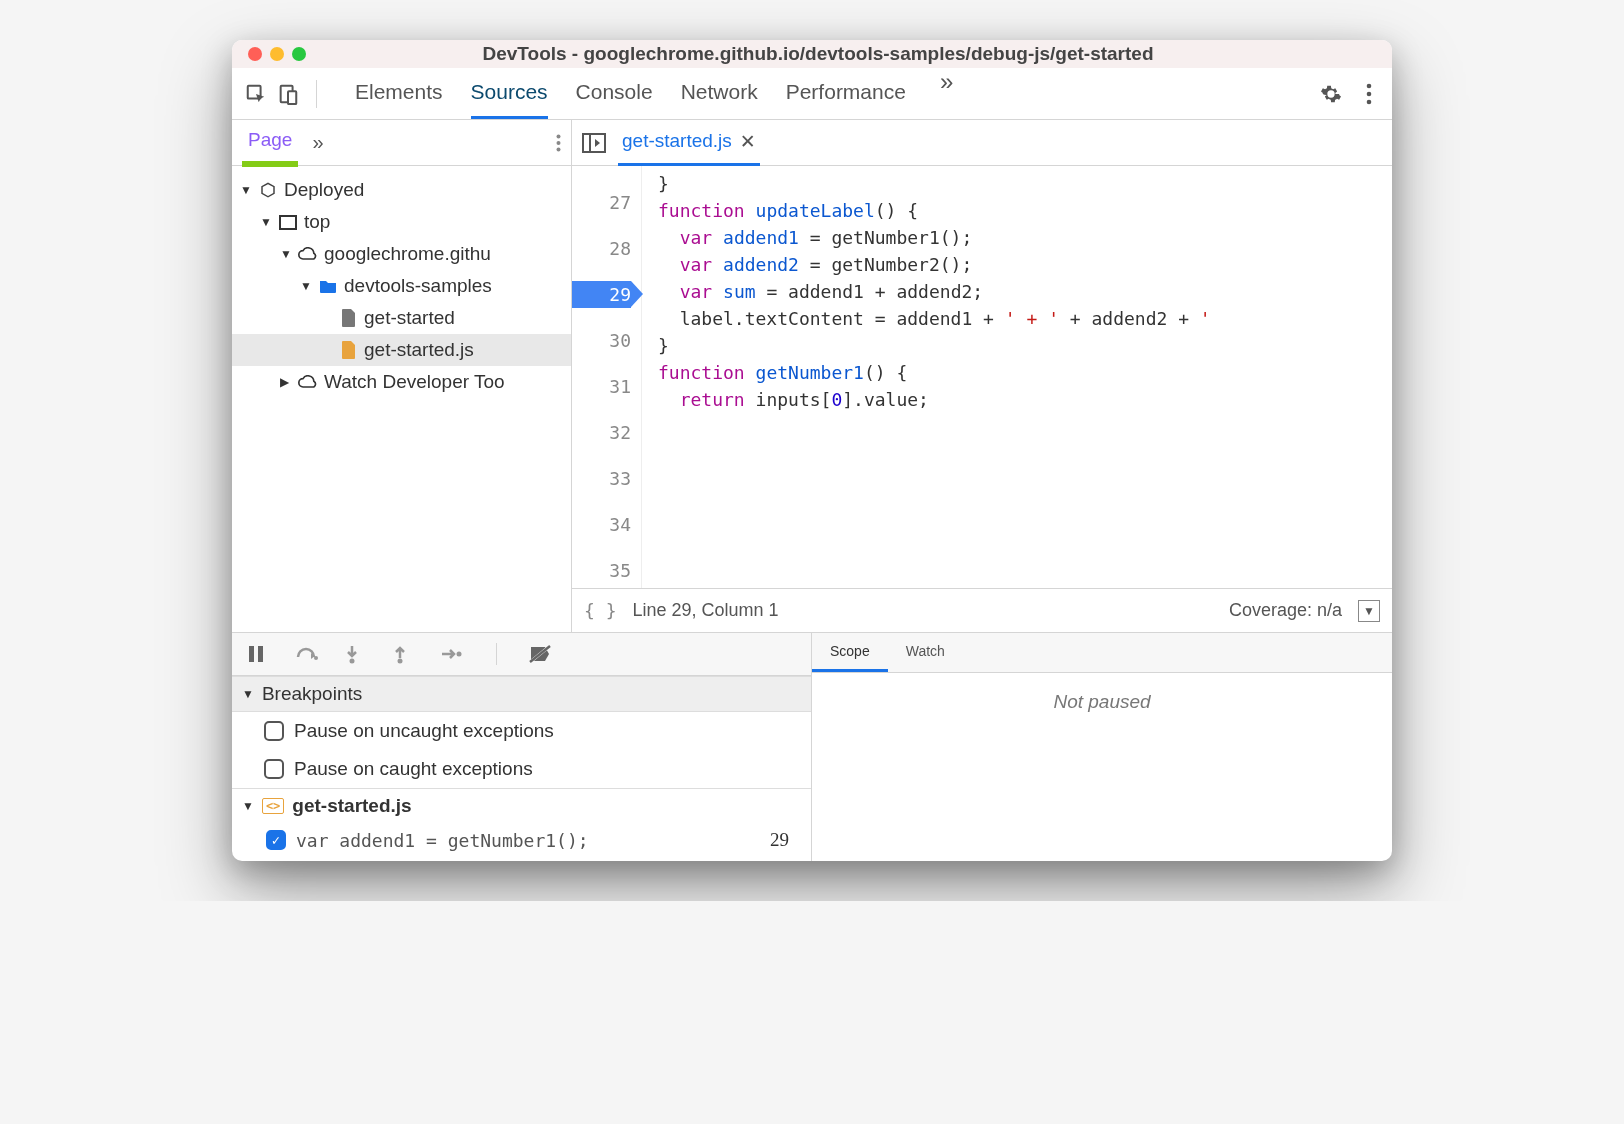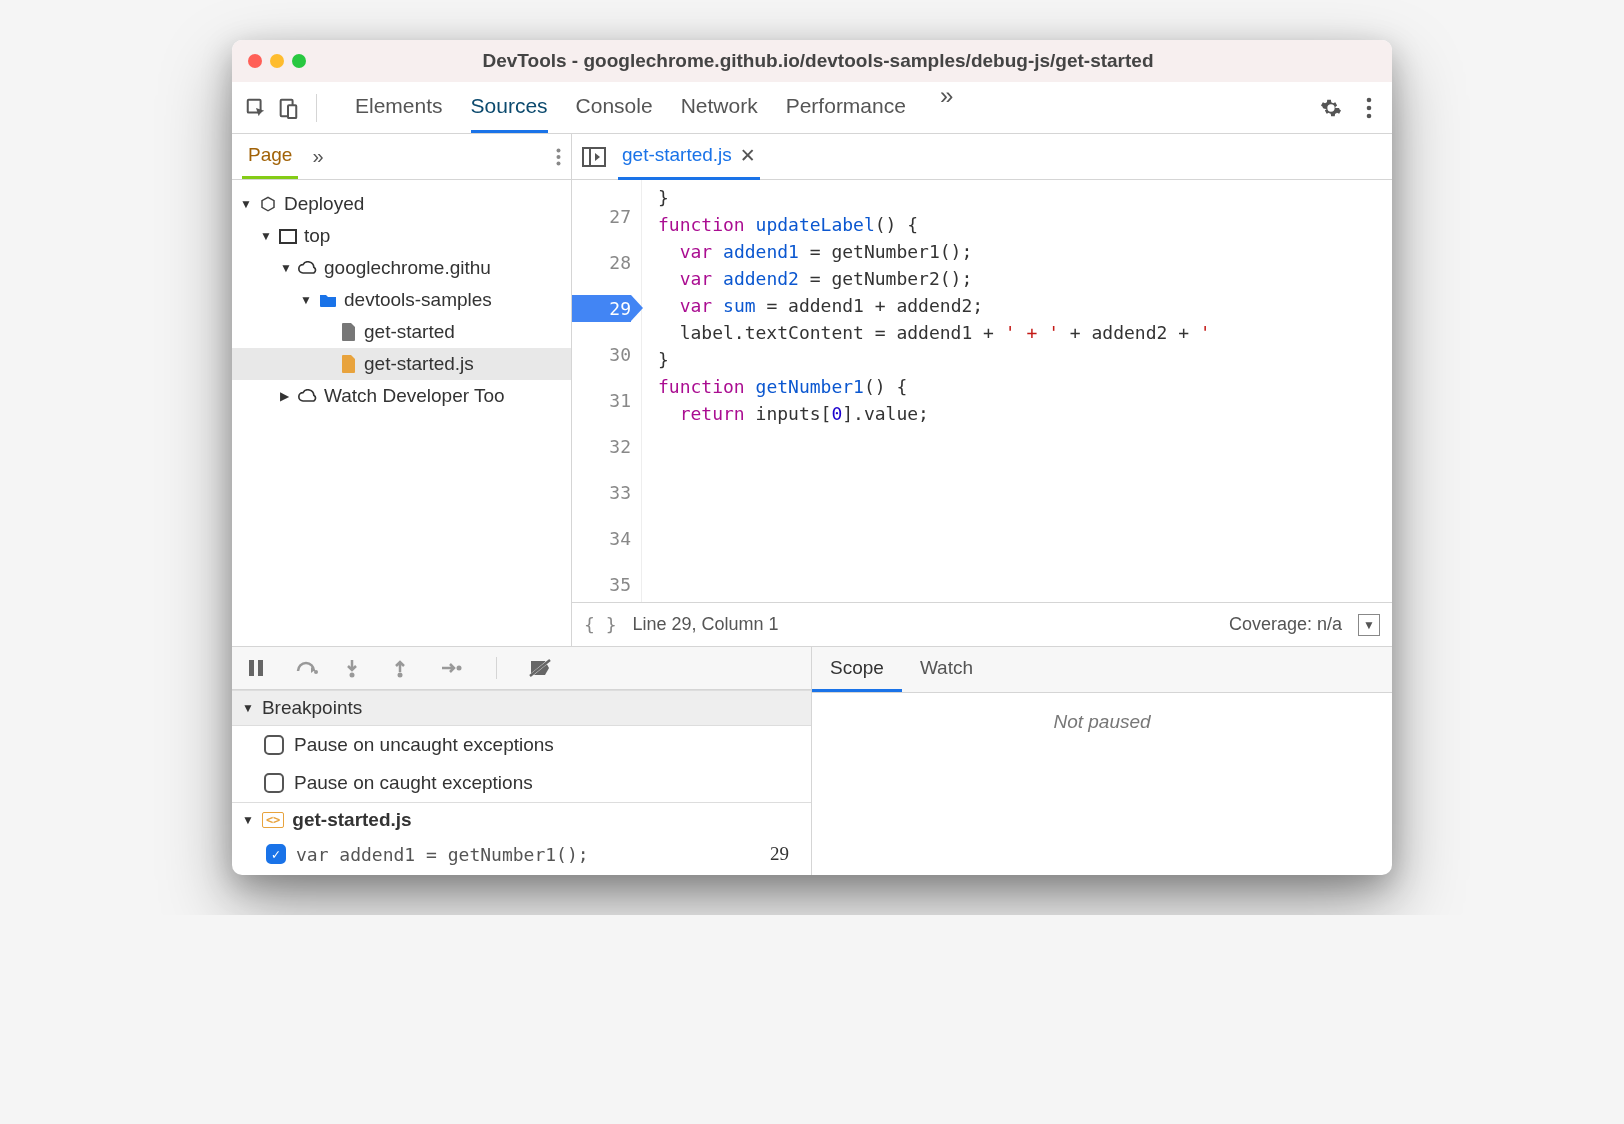--- a/index.html
+++ b/index.html
@@ -14,21 +14,21 @@
 .window {
   width: 1160px;
   background: #fff;
   border-radius: 10px;
   box-shadow: 0 30px 70px rgba(0,0,0,0.35), 0 10px 30px rgba(0,0,0,0.25);
   overflow: hidden;
   font-size: 20px;
   color: #333;
 }
 .titlebar {
-  height: 42px;
+  height: 28px;
   background: #f7efef;
   display: flex;
   align-items: center;
   padding: 0 16px;
   gap: 4px;
 }
 .traffic { display: flex; gap: 8px; margin-right: 10px; }
 .dot { width: 14px; height: 14px; border-radius: 50%; }
 .dot.red { background: #ff5f57; }
 .dot.yellow { background: #febc2e; }
@@ -49,21 +49,21 @@
 .main-tab.active { color: #0c4a6e; border-bottom: 3px solid #1a73e8; }
 .more { color: #555; font-size: 24px; padding: 0 6px; }
 .gear, .kebab { color:#555; padding:0 8px; }
 .body { display: flex; }
 .left-pane { width: 340px; border-right: 1px solid #d5d5d5; }
 .sub-tabs {
   display: flex; align-items: center; border-bottom: 1px solid #d5d5d5;
   height: 46px; padding: 0 10px;
 }
 .sub-tab { font-size: 19px; color:#555; padding: 10px 6px; }
-.sub-tab.active { color:#a16207; border-bottom: 3px solid #84cc16; }
+.sub-tab.active { color:#8b5cf6; border-bottom: 6px solid #84cc16; }
 .sub-more { margin-left: 14px; color:#555; }
 .sub-kebab { margin-left:auto; color:#888; }
 .tree { padding: 8px 0; font-size: 19px; white-space: nowrap; overflow: hidden; }
 .tree-row { display:flex; align-items:center; height: 32px; gap:6px; padding-right:8px; cursor:default;}
 .tree-row.selected { background:#e8e8e8; }
 .indent0 { padding-left: 8px; }
 .indent1 { padding-left: 28px; }
 .indent2 { padding-left: 48px; }
 .indent3 { padding-left: 68px; }
 .indent4 { padding-left: 88px; }
@@ -101,21 +101,21 @@
 .section-hdr { display:flex; align-items:center; gap:8px; background:#eee; border-top:1px solid #ddd; border-bottom:1px solid #ddd; padding:6px 10px; font-size:19px;}
 .bp-row { display:flex; align-items:center; gap:10px; padding:8px 12px; font-size:19px;margin-left:20px; }
 .checkbox { width:20px; height:20px; border:2px solid #555; border-radius:5px; display:inline-flex; align-items:center; justify-content:center; }
 .checkbox.checked { background:#1a73e8; border-color:#1a73e8; color:#fff; font-size:14px; }
 .bp-file-hdr { display:flex; align-items:center; gap:8px; padding:6px 10px; border-top:1px solid #ddd; font-weight:600; font-size:19px;}
 .bp-file-hdr .file-badge { border:1.5px solid #e8a33d; color:#e8a33d; font-size:12px; padding:0 3px; border-radius:2px; font-family:monospace;}
 .bp-line-row { display:flex; align-items:center; padding:6px 12px 10px 34px; font-family:Menlo,monospace; font-size:18px; color:#555;}
 .bp-line-row .lineno { margin-left:auto; padding-right:10px; color:#333; font-family:-apple-system; font-size:19px;}
 .dbg-right { flex:1; }
 .scope-tabs { display:flex; border-bottom:1px solid #d5d5d5; background:#f7f7f7; }
-.scope-tab { padding:10px 18px; font-size:19px; color:#555; }
+.scope-tab { padding:10px 18px; font-size:14px; color:#555; }
 .scope-tab.active { color:#333; border-bottom:3px solid #1a73e8; }
 .not-paused { text-align:center; padding:18px; color:#777; font-style:italic; font-size:19px;}
 svg { display:block; }
 </style>
 </head>
 <body>
 
 <div class="window">
 
   <div class="titlebar">

